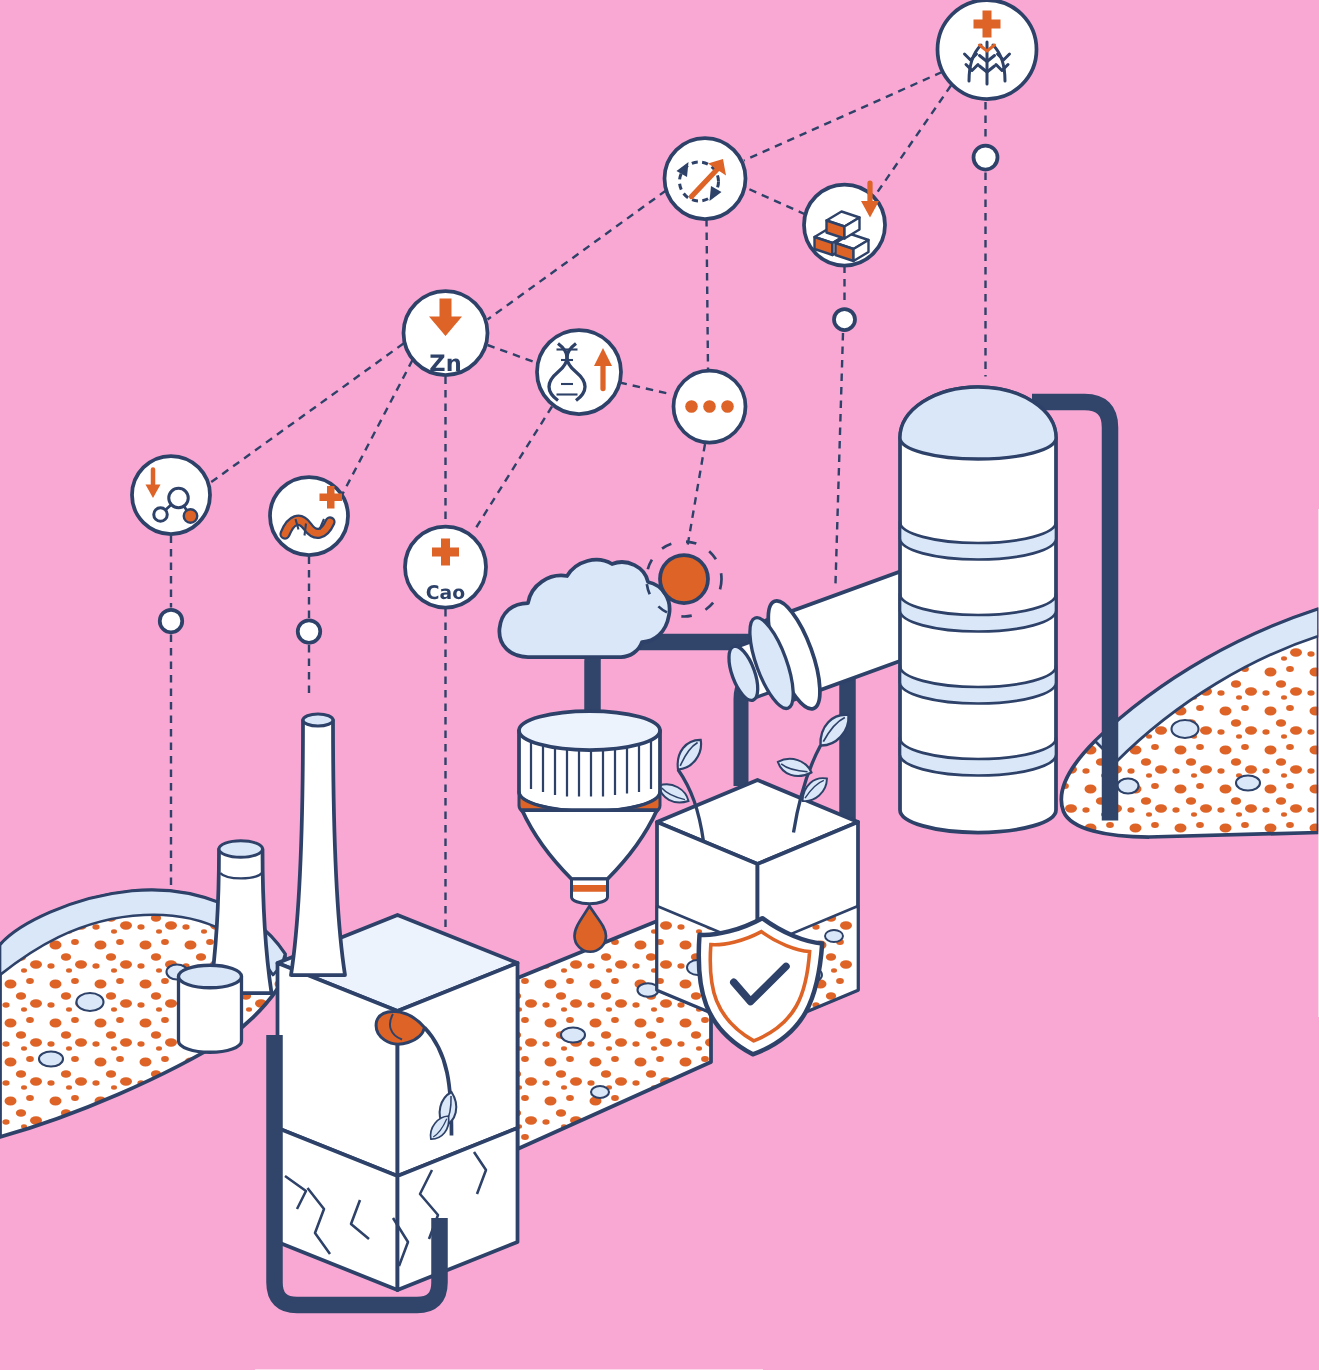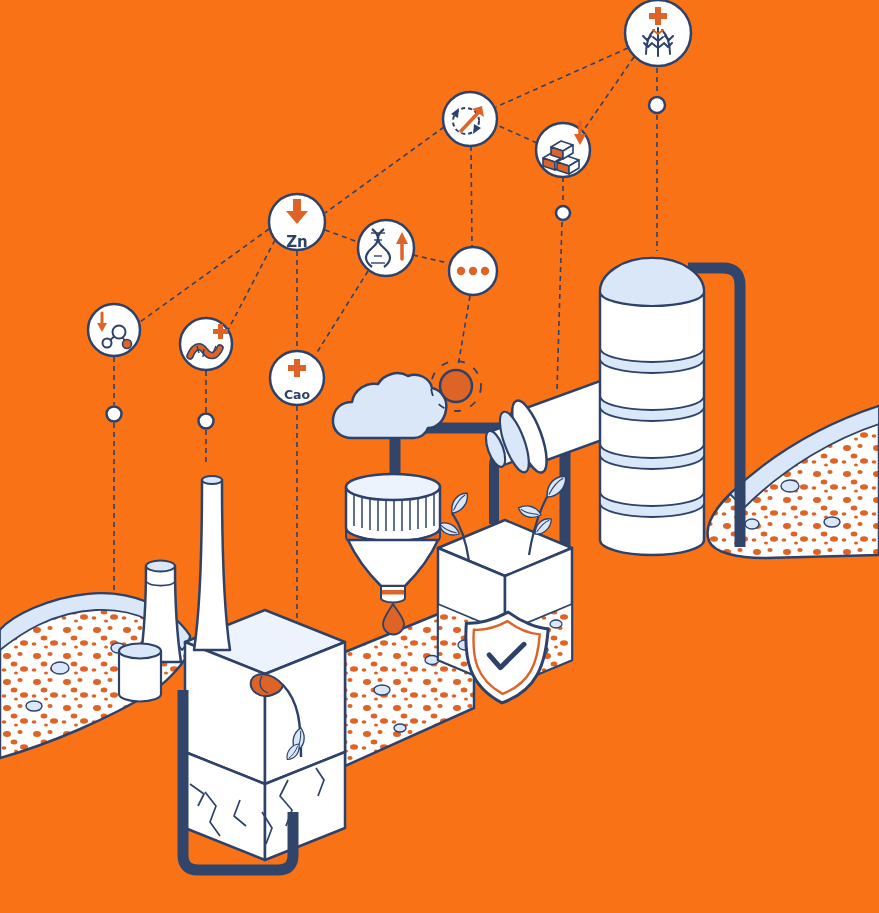--- a/index.html
+++ b/index.html
@@ -1,16 +1,16 @@
 <!DOCTYPE html>
 <html><head>
 <meta charset="utf-8">
 <style>
   html,body{margin:0;padding:0;background:#ffffff;}
-  .stage{width:879px;height:913px;position:relative;background:#f97316;overflow:hidden;}
+  .stage{width:879px;height:913px;position:relative;background:#f9a8d4;overflow:hidden;}
   svg{display:block;}
   .badge{fill:#ffffff;stroke:#2E4269;stroke-width:2.5;}
   .dash{stroke:#2E4269;stroke-width:1.6;stroke-dasharray:5 4;fill:none;}
   .pipe{stroke:#31456B;stroke-width:11;fill:none;stroke-linejoin:round;}
   .pipe-thin{stroke:#31456B;stroke-width:10;fill:none;stroke-linejoin:round;}
   .ol{stroke:#2E4269;stroke-linejoin:round;}
   .w{fill:#ffffff;}
   .lb{fill:#D9E7F8;}
   .pb{fill:#EDF3FC;}
   .or{fill:#DD6327;}

